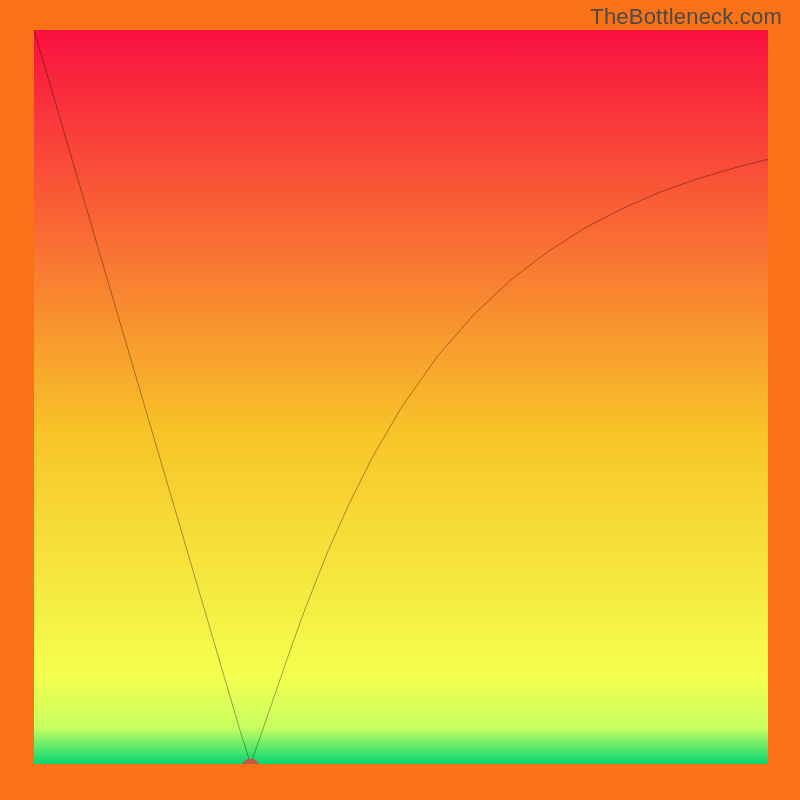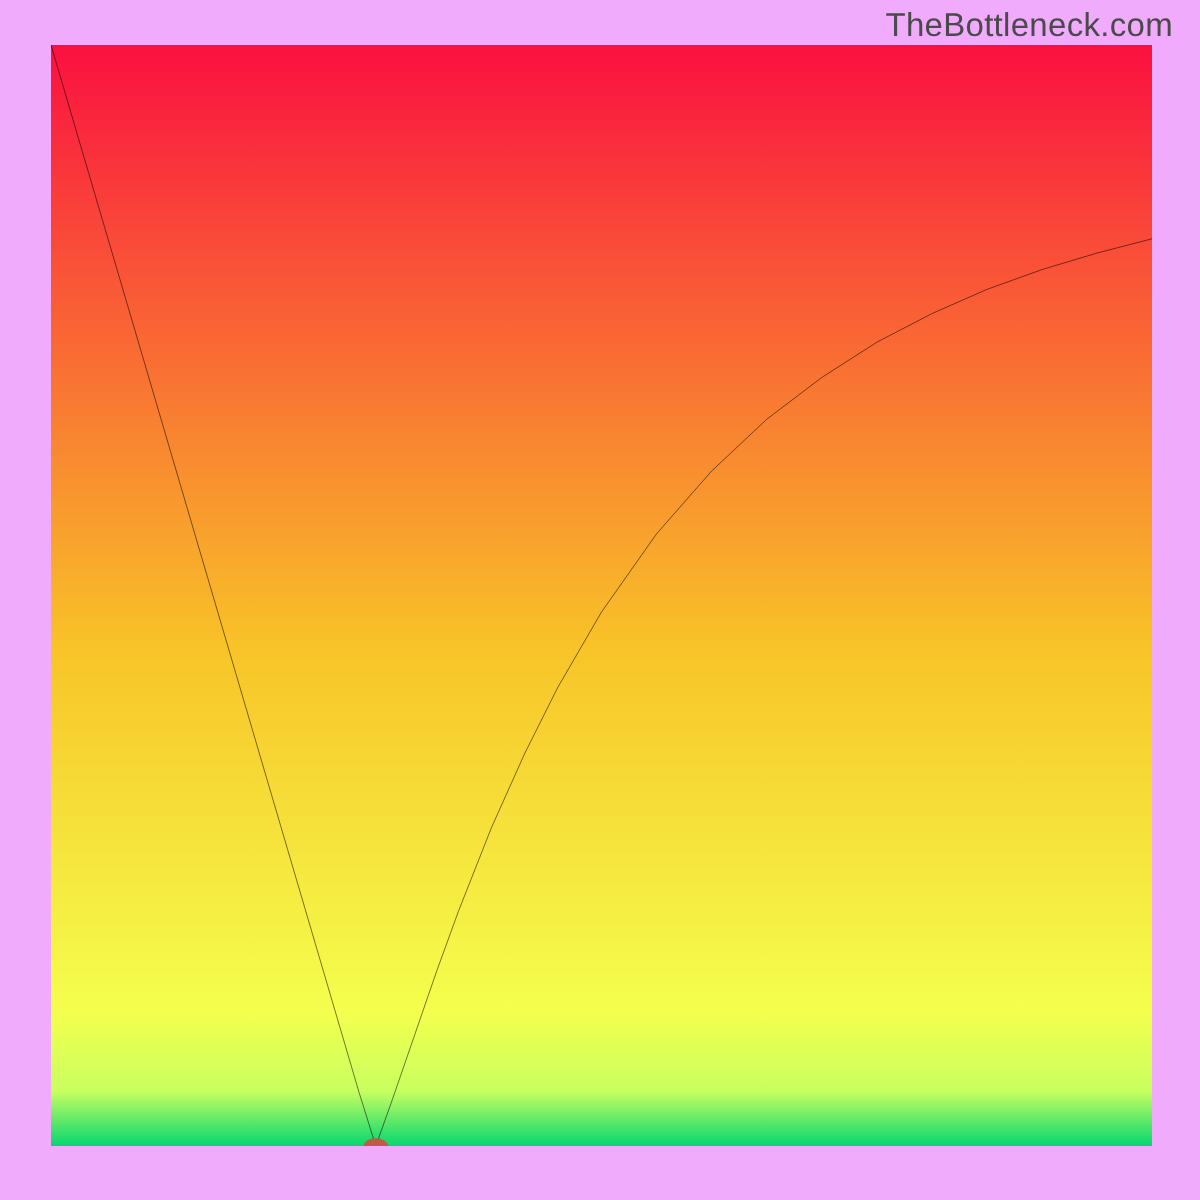--- a/index.html
+++ b/index.html
@@ -8,21 +8,21 @@
     width: 800px;
     height: 800px;
     background: #000;
     font-family: Arial, Helvetica, sans-serif;
     overflow: hidden;
   }
   .frame {
     position: relative;
     width: 800px;
     height: 800px;
-    background: #f0abfc;
+    background: #f97316;
   }
   .watermark {
     position: absolute;
     top: 4px;
     right: 18px;
     color: #4a4a4a;
     font-size: 22px;
     font-weight: 500;
     letter-spacing: 0.2px;
     user-select: none;

